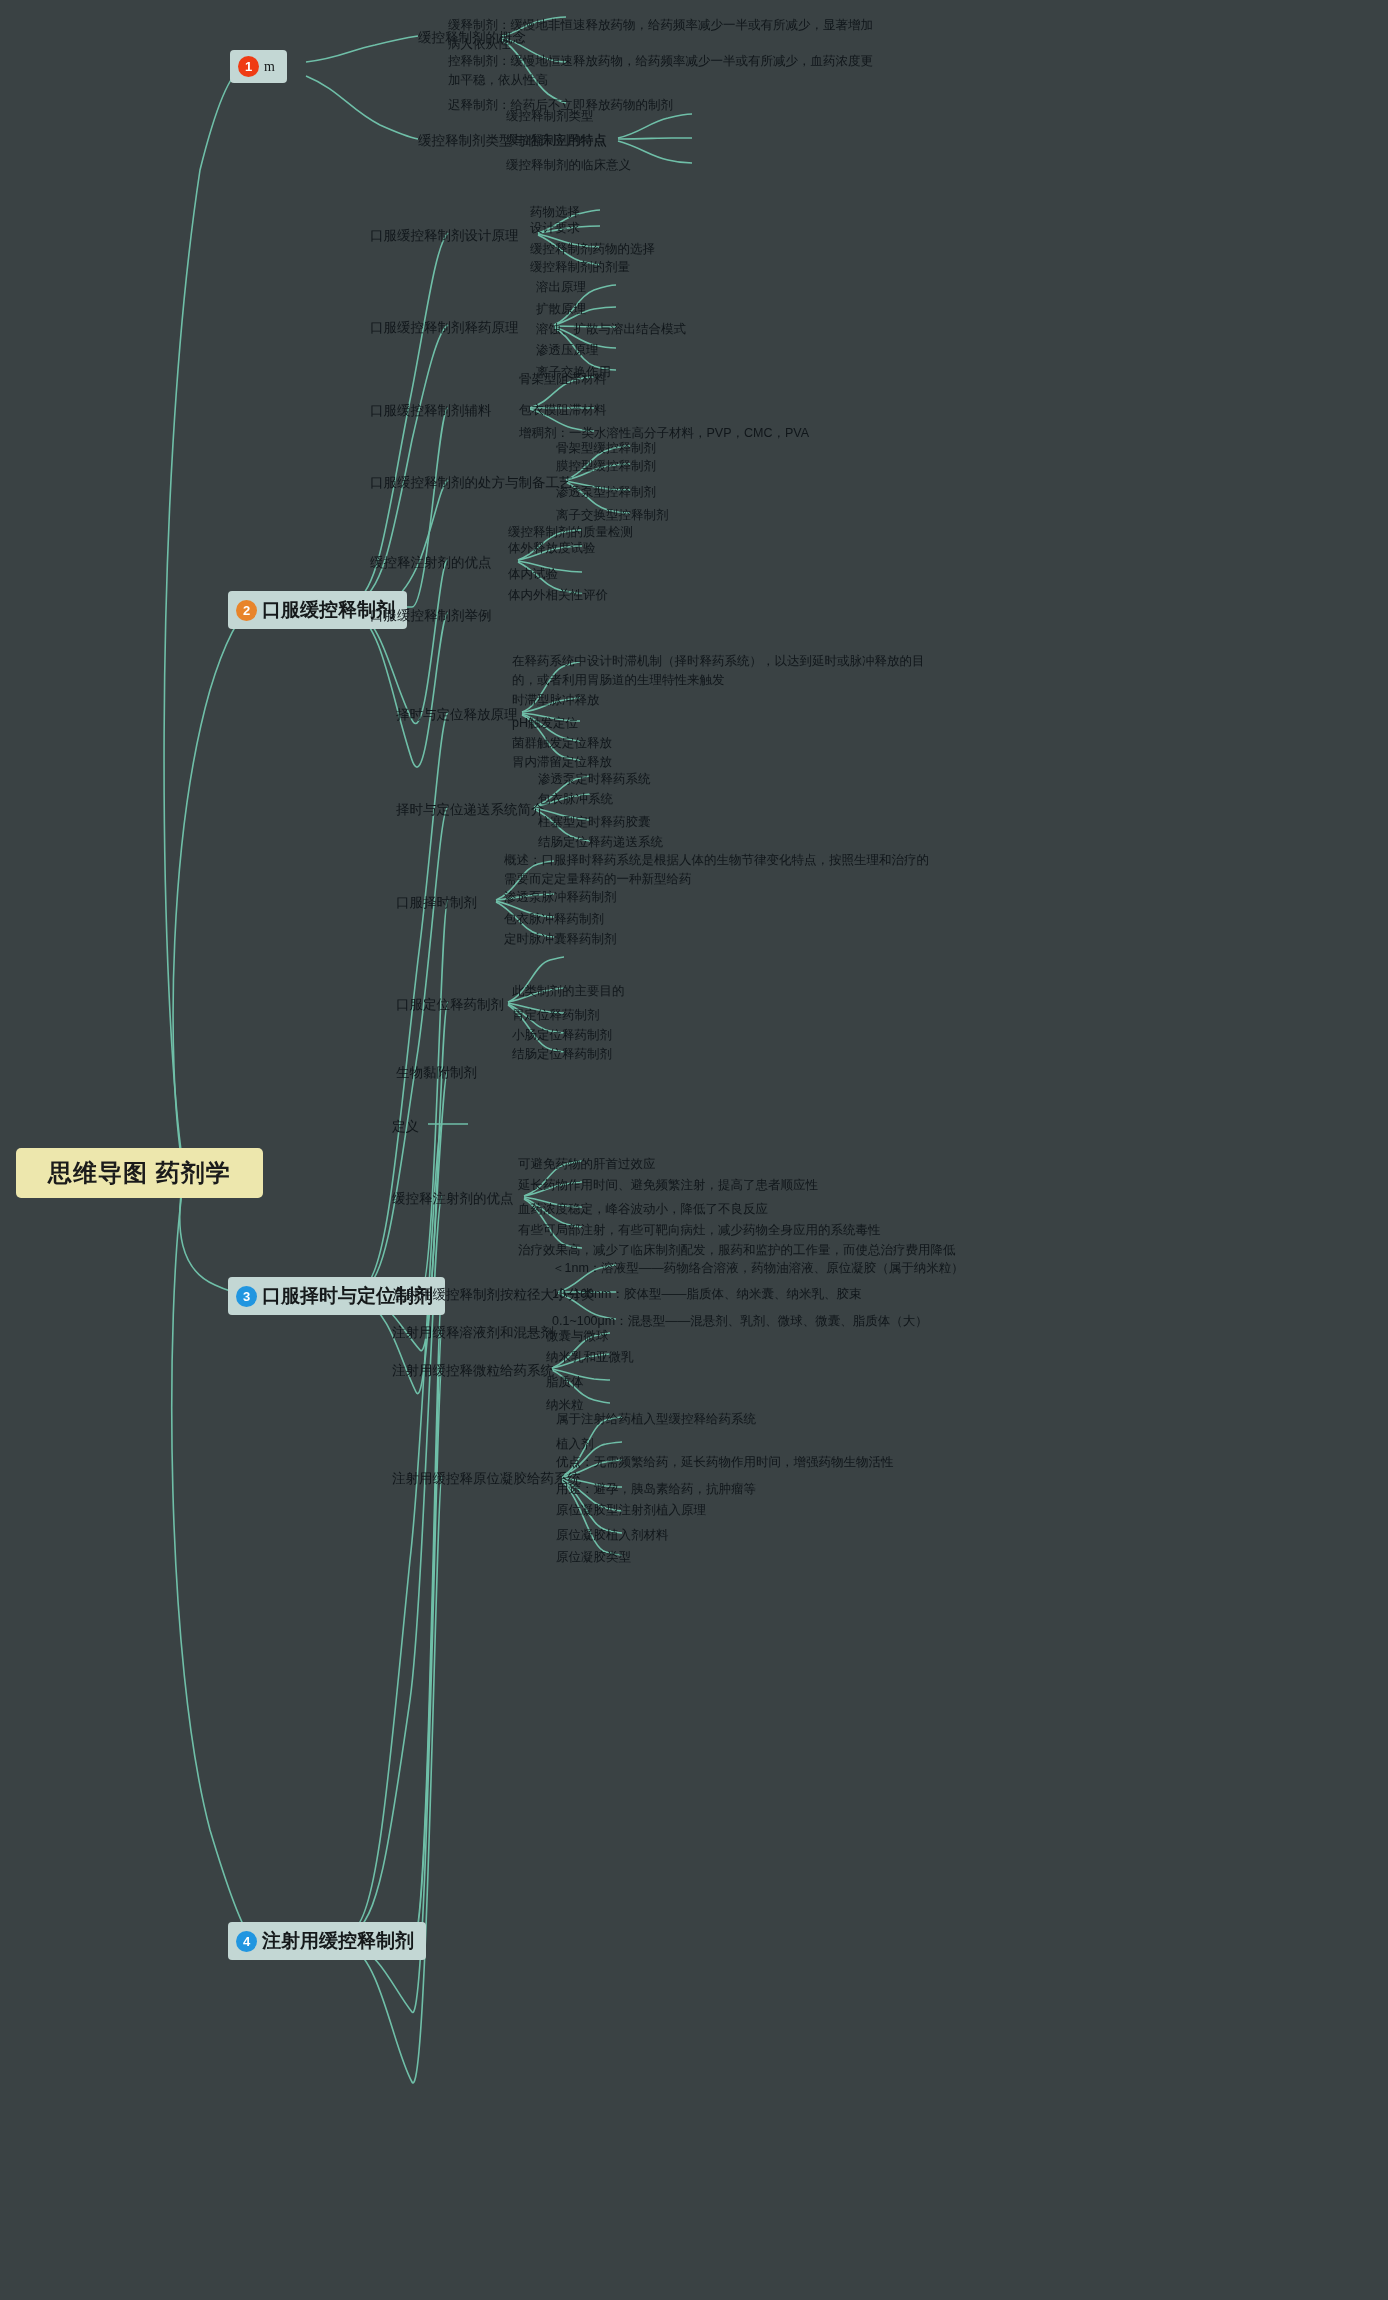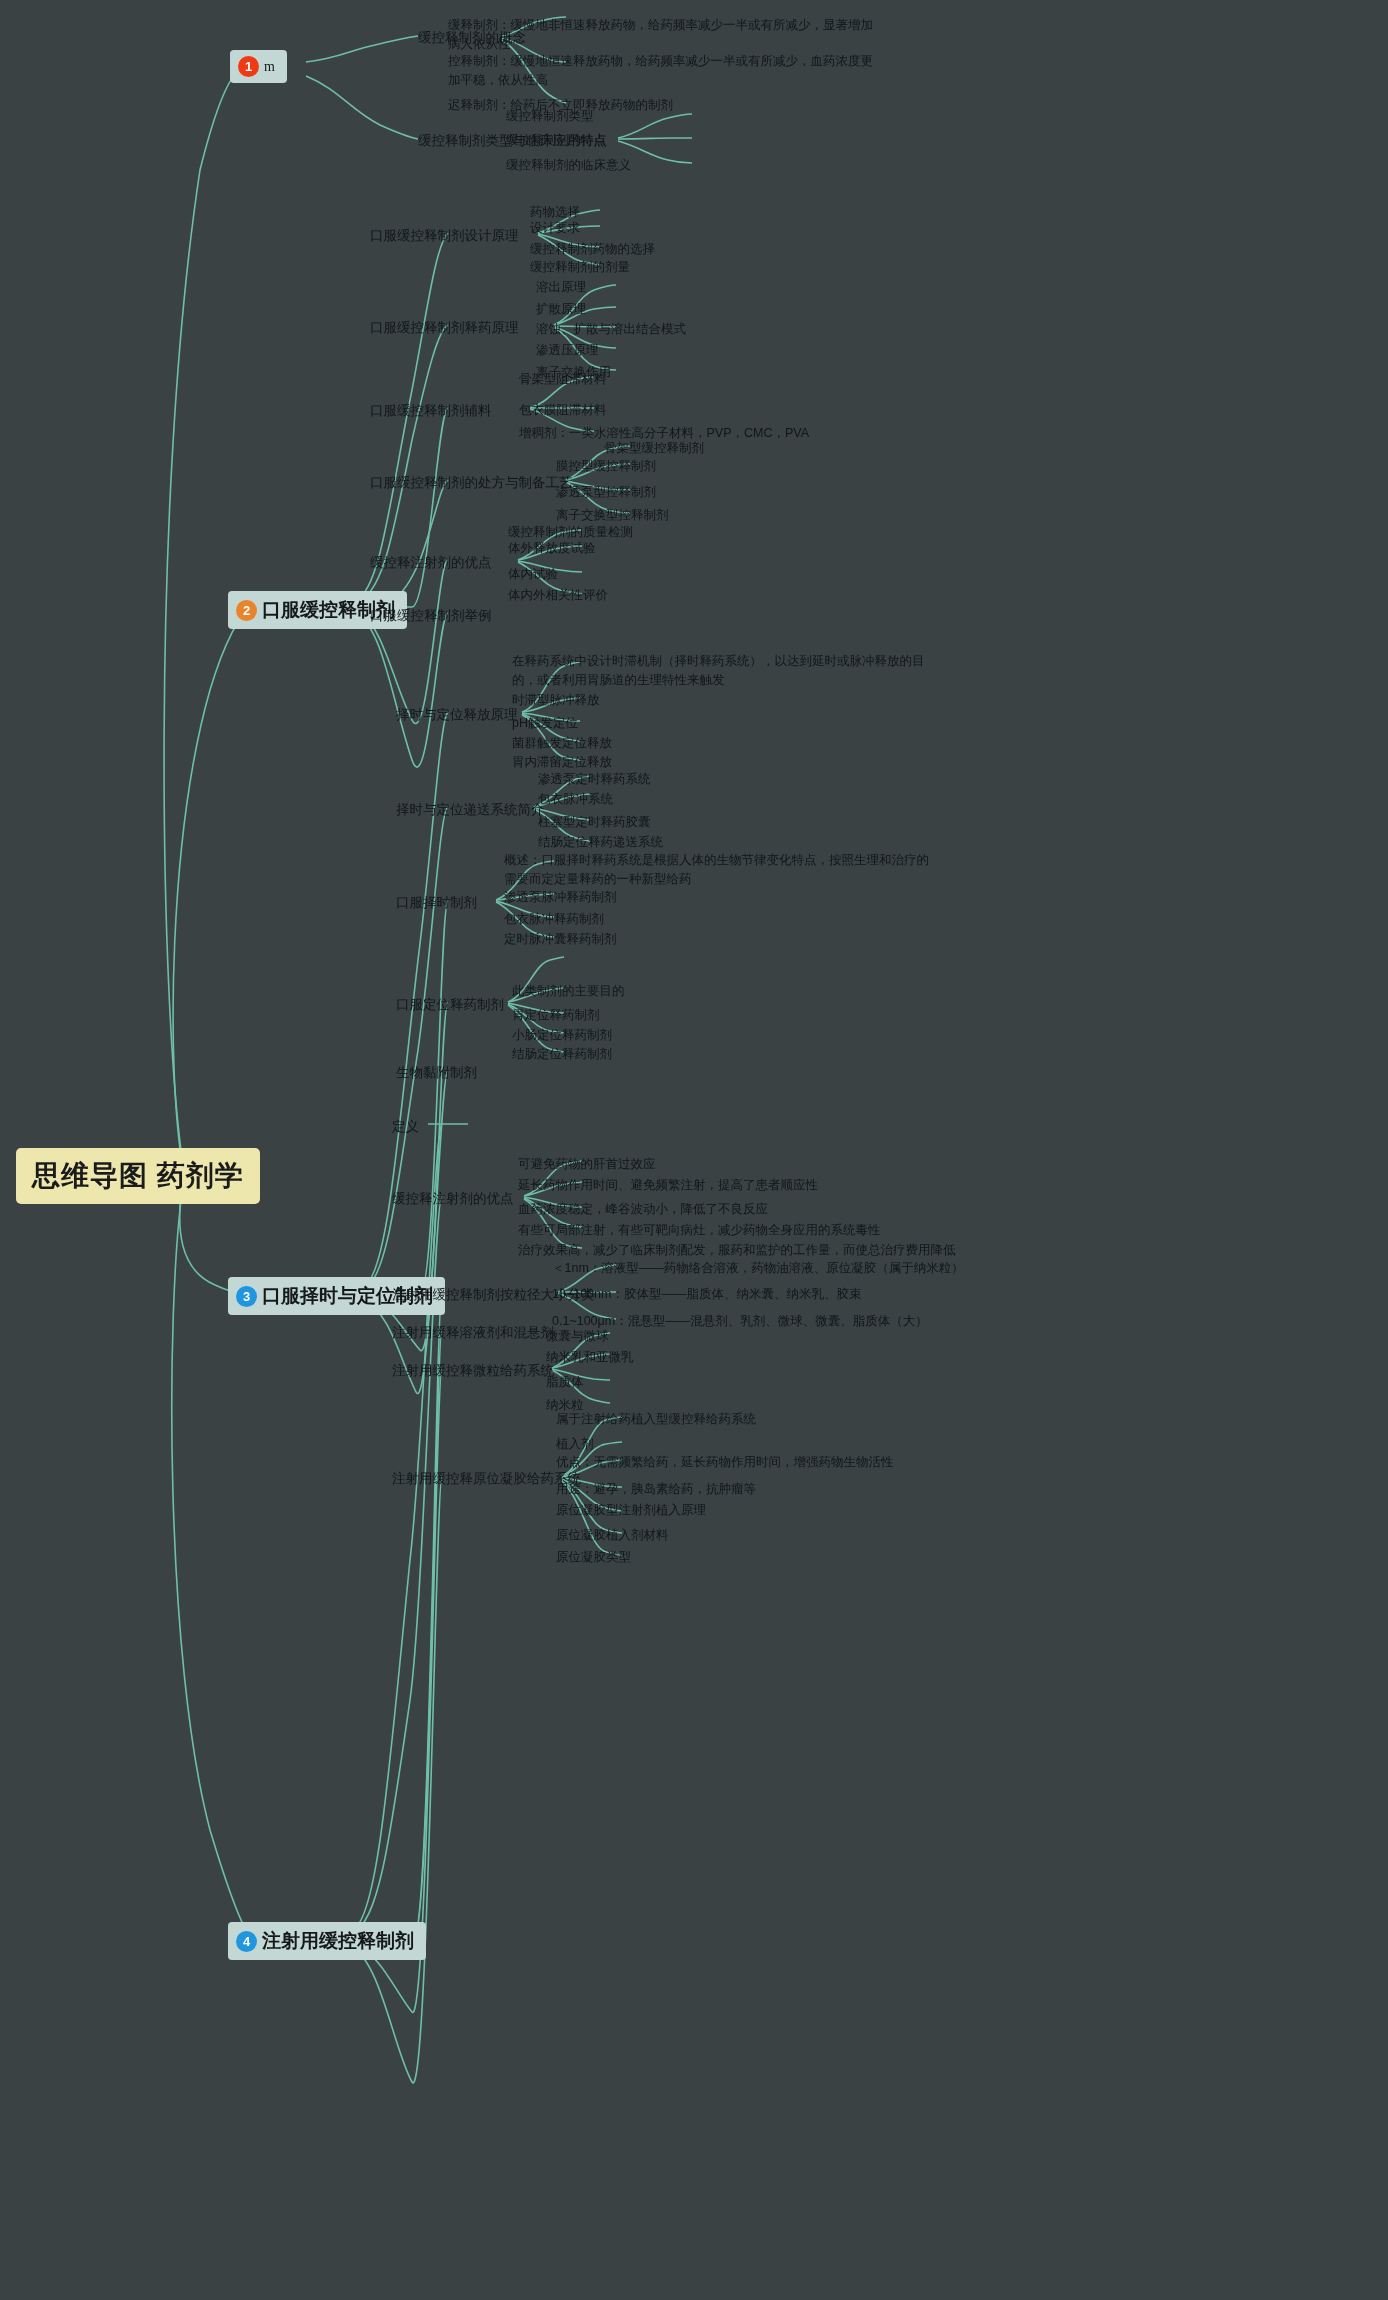--- a/index.html
+++ b/index.html
@@ -12,23 +12,23 @@
   #canvas { position:relative; width:1388px; height:2300px; }
   svg.links { position:absolute; left:0; top:0; width:1388px; height:2300px; pointer-events:none; }
   svg.links path { fill:none; stroke:#6fbfa8; stroke-width:1.6; }
 
   .node { position:absolute; }
 
   
   .root {
     background:#ede7ad;
     border-radius:5px;
-    padding:9px 16px;
+    padding:9px 32px;
     color:#1b1b1b;
-    font-size:28px;
+    font-size:24px;
     font-weight:bold;
     letter-spacing:1px;
     white-space:nowrap;
   }
 
   
   .lv1 {
     background:#c3d7d4;
     border-radius:4px;
     padding:6px 12px 6px 8px;
@@ -232,21 +232,21 @@
   <div class="node leaf nowrap" style="left:536px; top:278px;">溶出原理</div>
   <div class="node leaf nowrap" style="left:536px; top:300px;">扩散原理</div>
   <div class="node leaf nowrap" style="left:536px; top:320px;">溶蚀、扩散与溶出结合模式</div>
   <div class="node leaf nowrap" style="left:536px; top:341px;">渗透压原理</div>
   <div class="node leaf nowrap" style="left:536px; top:363px;">离子交换作用</div>
 
   <div class="node leaf nowrap" style="left:519px; top:370px;">骨架型阻滞材料</div>
   <div class="node leaf nowrap" style="left:519px; top:401px;">包衣膜阻滞材料</div>
   <div class="node leaf nowrap" style="left:519px; top:424px;">增稠剂：一类水溶性高分子材料，PVP，CMC，PVA</div>
 
-  <div class="node leaf nowrap" style="left:556px; top:439px;margin-left:48px;">骨架型缓控释制剂</div>
+  <div class="node leaf nowrap" style="left:556px; top:439px;">骨架型缓控释制剂</div>
   <div class="node leaf nowrap" style="left:556px; top:457px;">膜控型缓控释制剂</div>
   <div class="node leaf nowrap" style="left:556px; top:483px;">渗透泵型控释制剂</div>
   <div class="node leaf nowrap" style="left:556px; top:506px;">离子交换型控释制剂</div>
 
   <div class="node leaf nowrap" style="left:508px; top:523px;">缓控释制剂的质量检测</div>
   <div class="node leaf nowrap" style="left:508px; top:539px;">体外释放度试验</div>
   <div class="node leaf nowrap" style="left:508px; top:565px;">体内试验</div>
   <div class="node leaf nowrap" style="left:508px; top:586px;">体内外相关性评价</div>
 
   <div class="node lv1" style="left:228px; top:1277px;">

